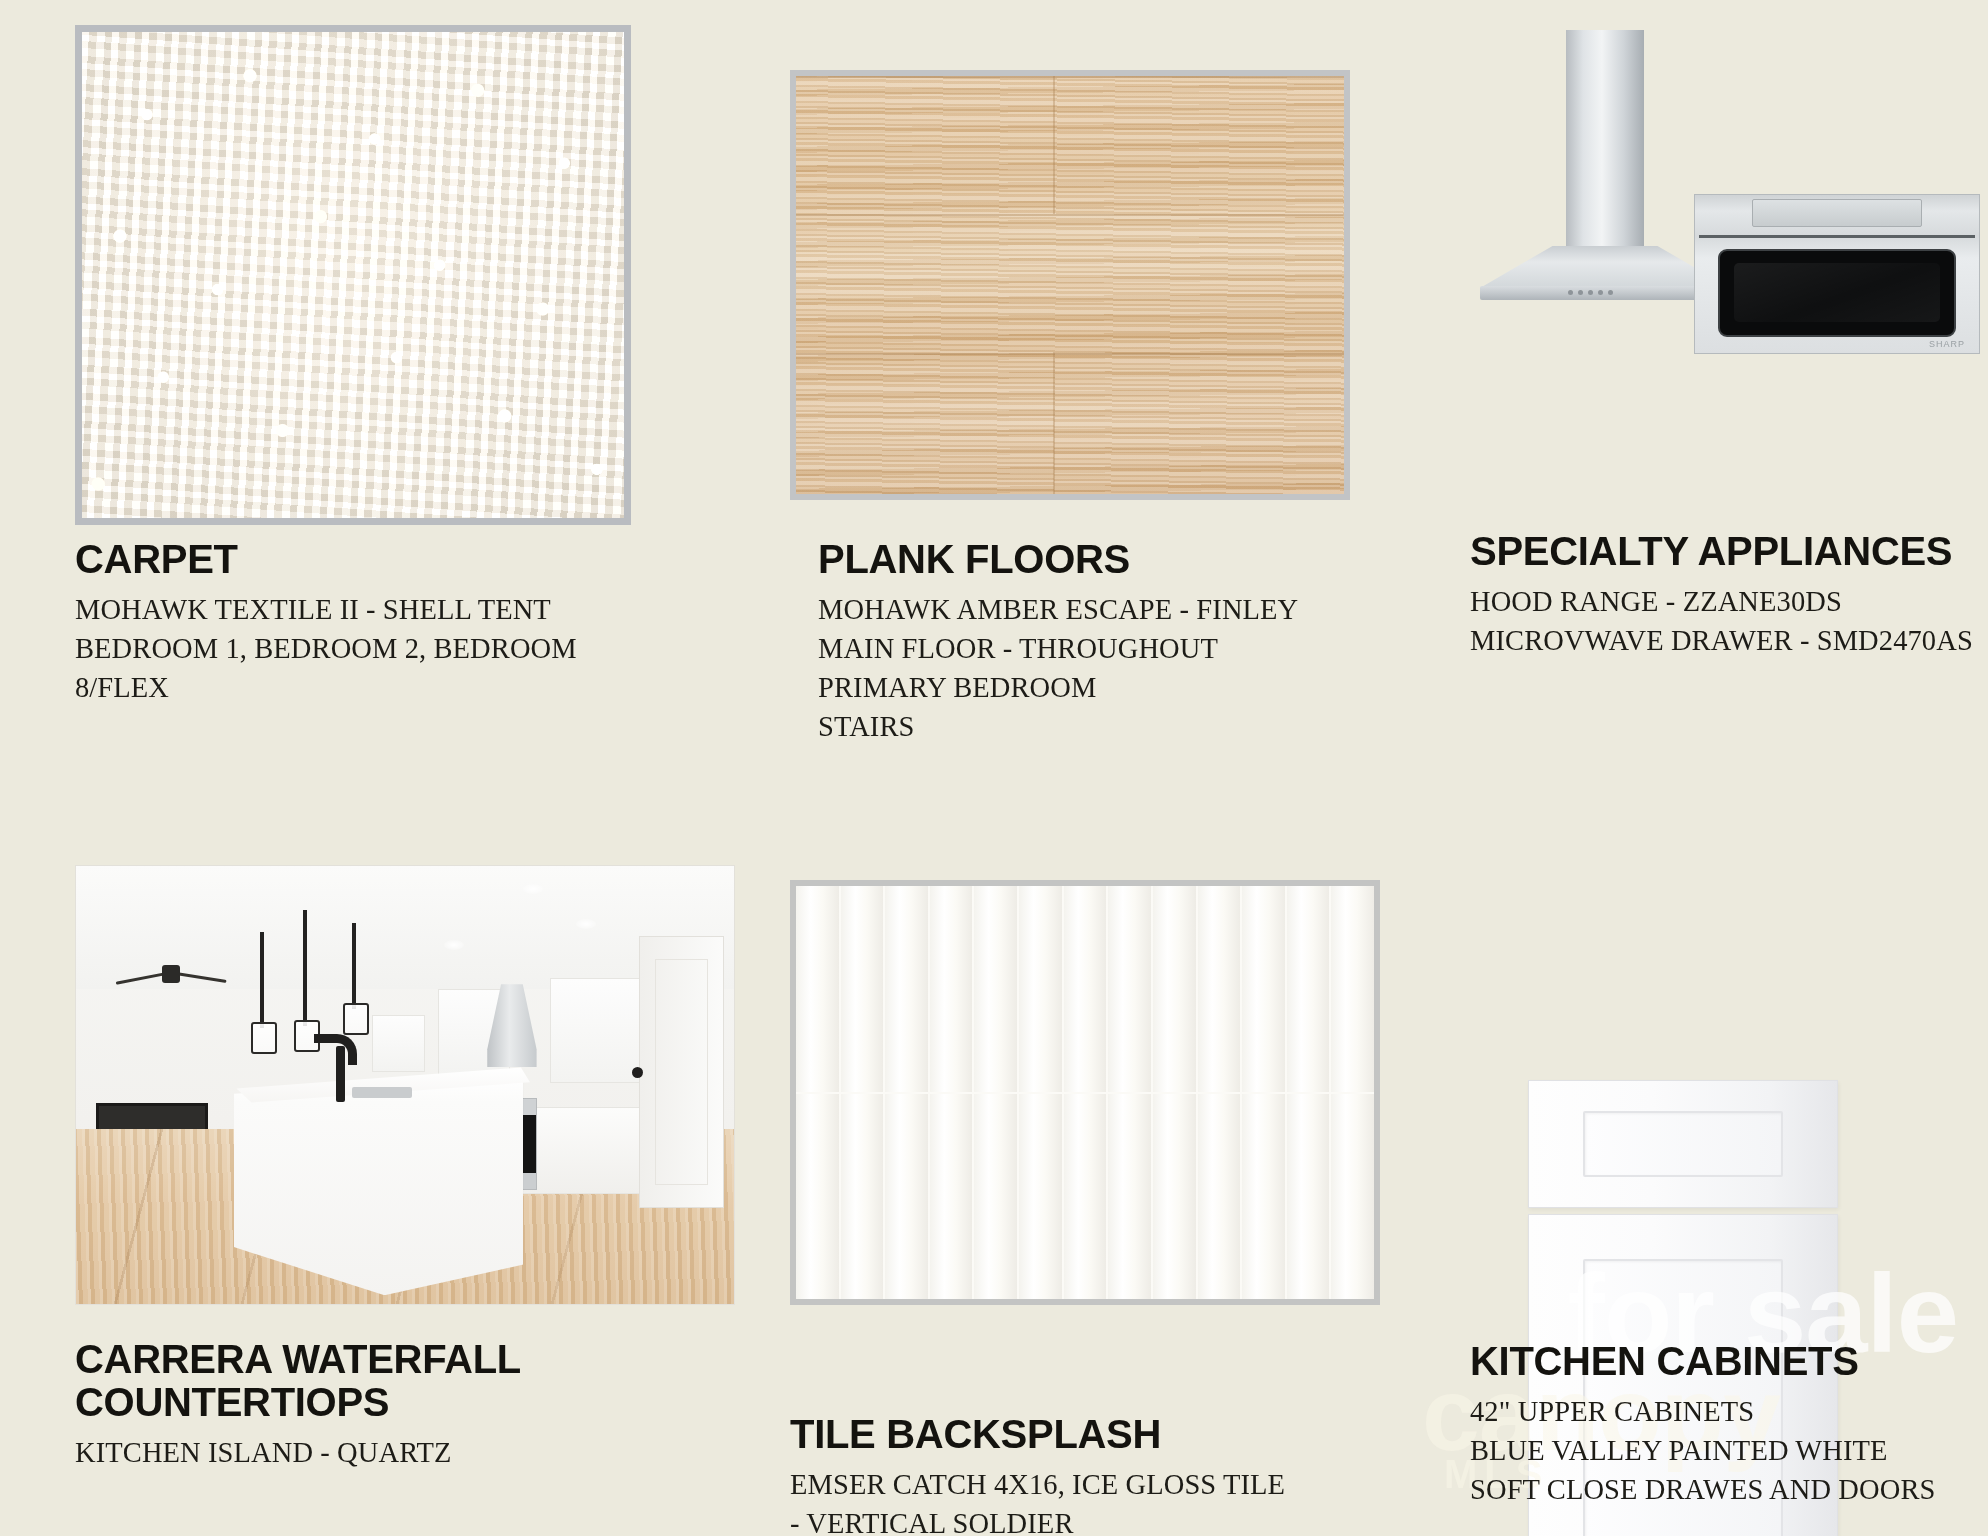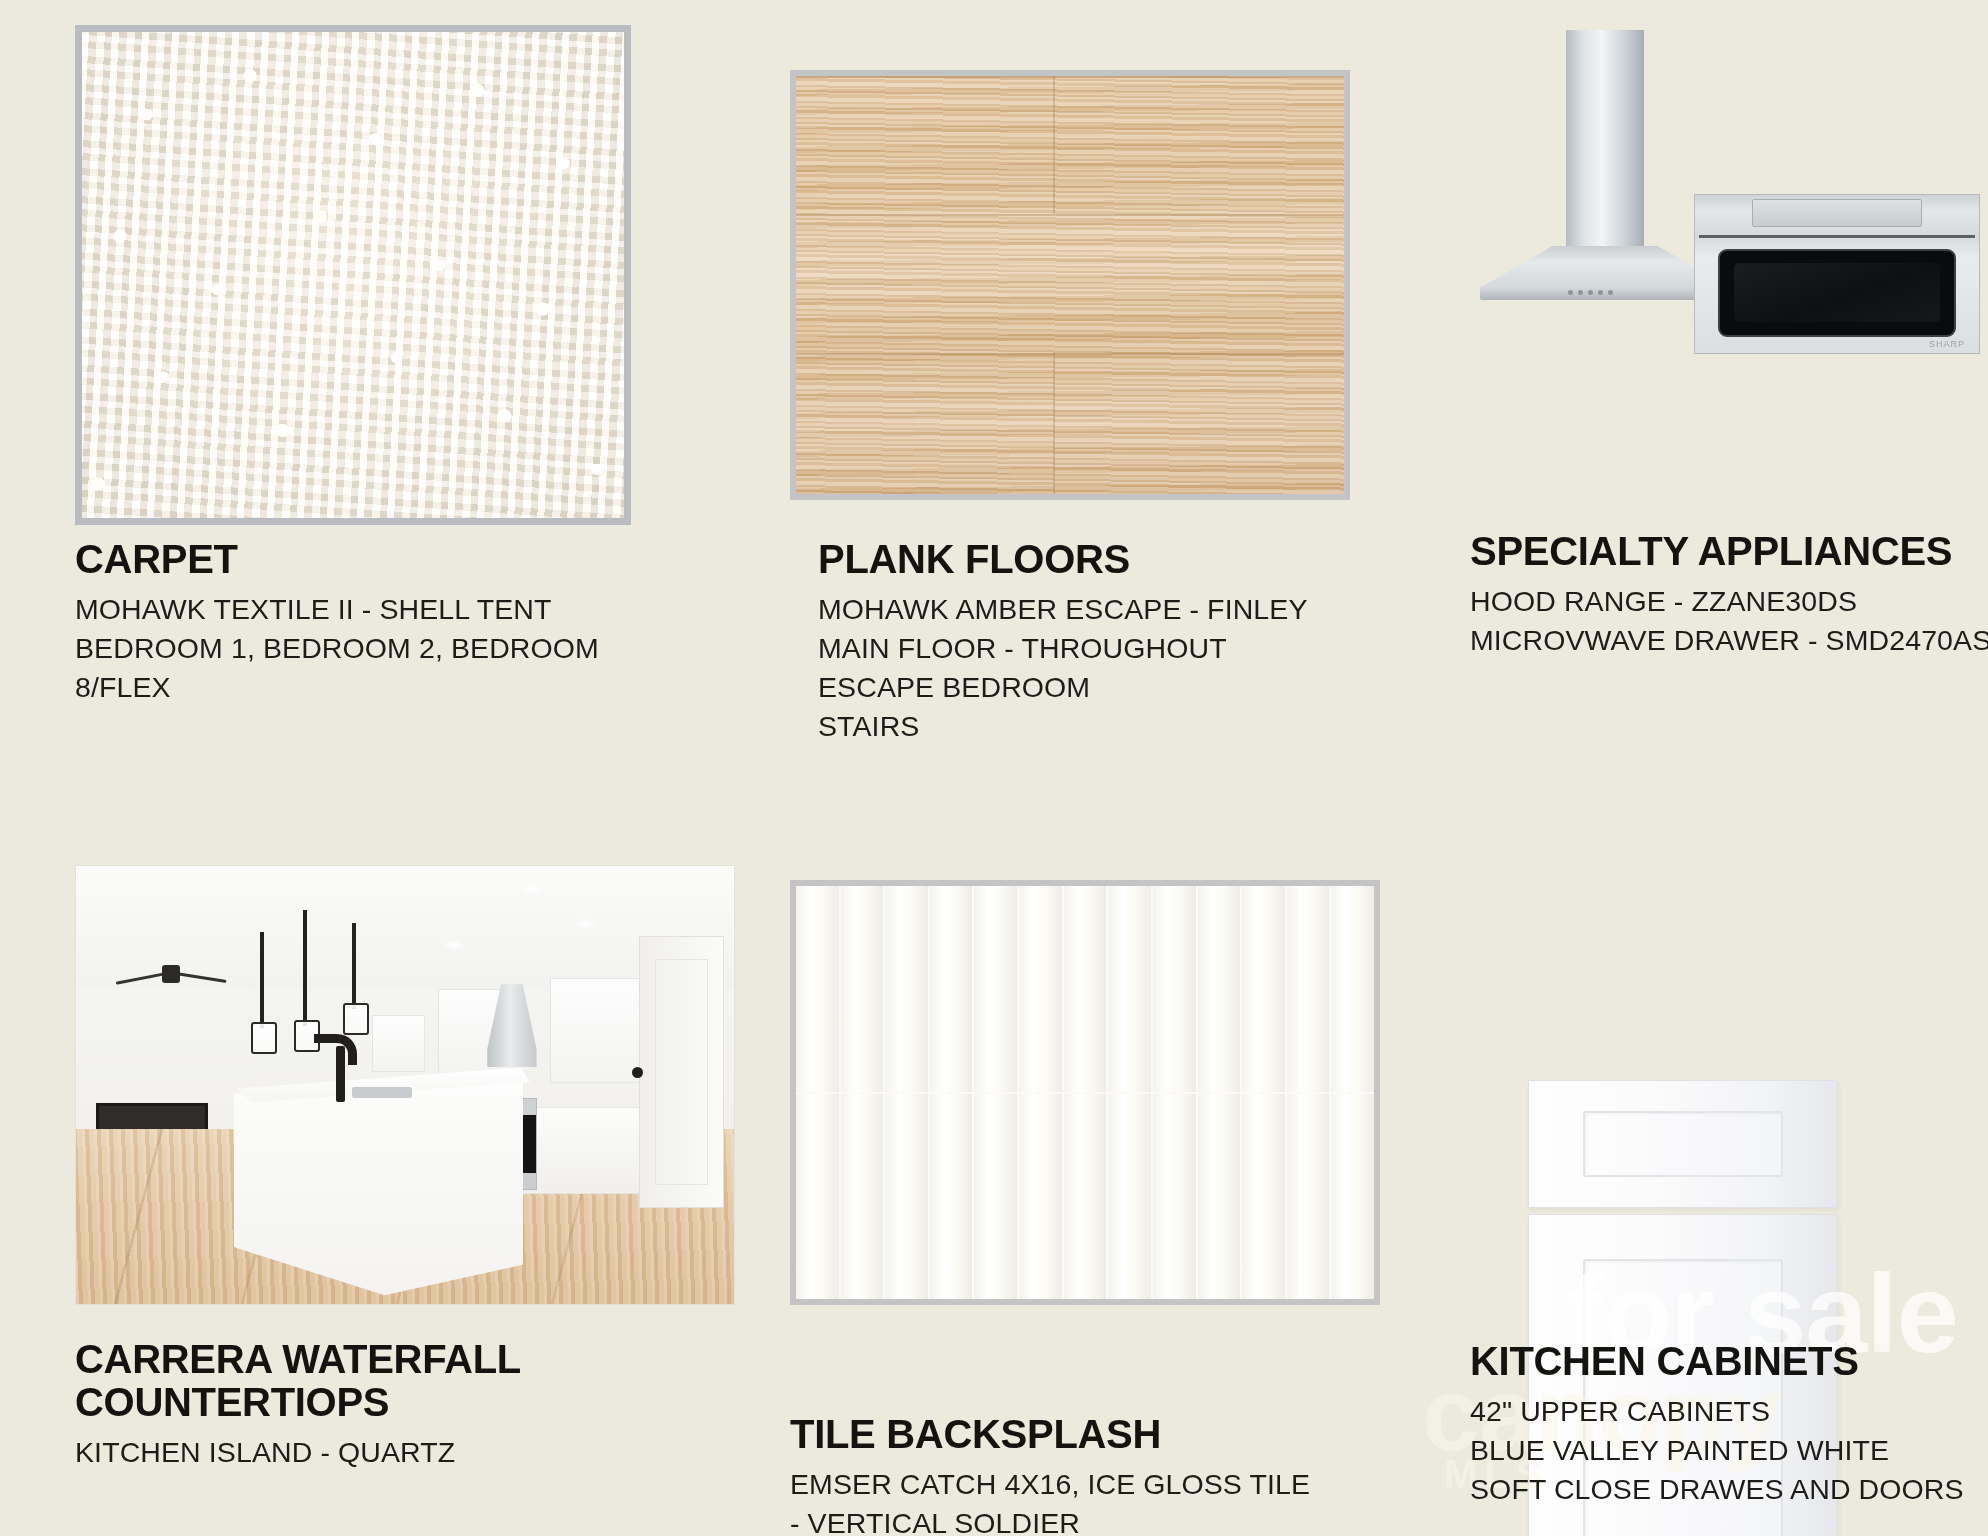--- a/index.html
+++ b/index.html
@@ -82,20 +82,21 @@
     line-height: 1.07;
     color: #14130f;
     white-space: pre-line;
   }
   .cap-lines {
     margin-top: 9px;
     font-size: 28.5px;
     line-height: 1.37;
     letter-spacing: 0.1px;
     color: #1d1c17;
+    font-family: Liberation Serif, serif;
   }
   .cap-lines div { white-space: nowrap; }
 
   
   .carpet-frame {
     background: #b9bcc0;
     padding: 7px;
   }
   .carpet-face {
     width: 100%;
@@ -379,21 +380,21 @@
   <div class="cell" style="left:790px; top:70px; width:560px; height:430px;">
     <div class="media plank-frame" style="width:560px;height:430px;">
       <div class="plank-face"></div>
     </div>
   </div>
   <div class="caption" style="left:790px; top:538px; width:600px;margin-left:28px;">
     <div class="cap-title">PLANK FLOORS</div>
     <div class="cap-lines">
       <div>MOHAWK AMBER ESCAPE - FINLEY</div>
       <div>MAIN FLOOR - THROUGHOUT</div>
-      <div>ESCAPE BEDROOM</div>
+      <div>PRIMARY BEDROOM</div>
       <div>STAIRS</div>
     </div>
   </div>
 
   <div class="cell appl" style="left:1470px; top:30px; width:510px; height:340px;">
 
     <div class="hood" style="left:10px; top:0px; width:250px; height:275px;">
       <div class="hood-stack"></div>
       <div class="hood-canopy"></div>
       <div class="hood-rail"></div>

